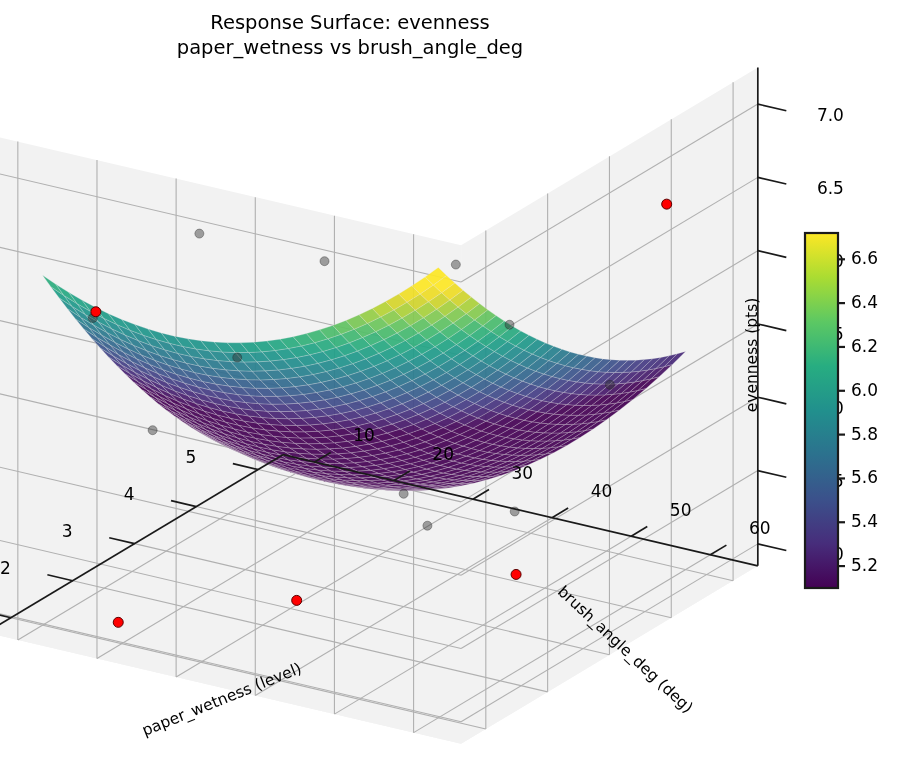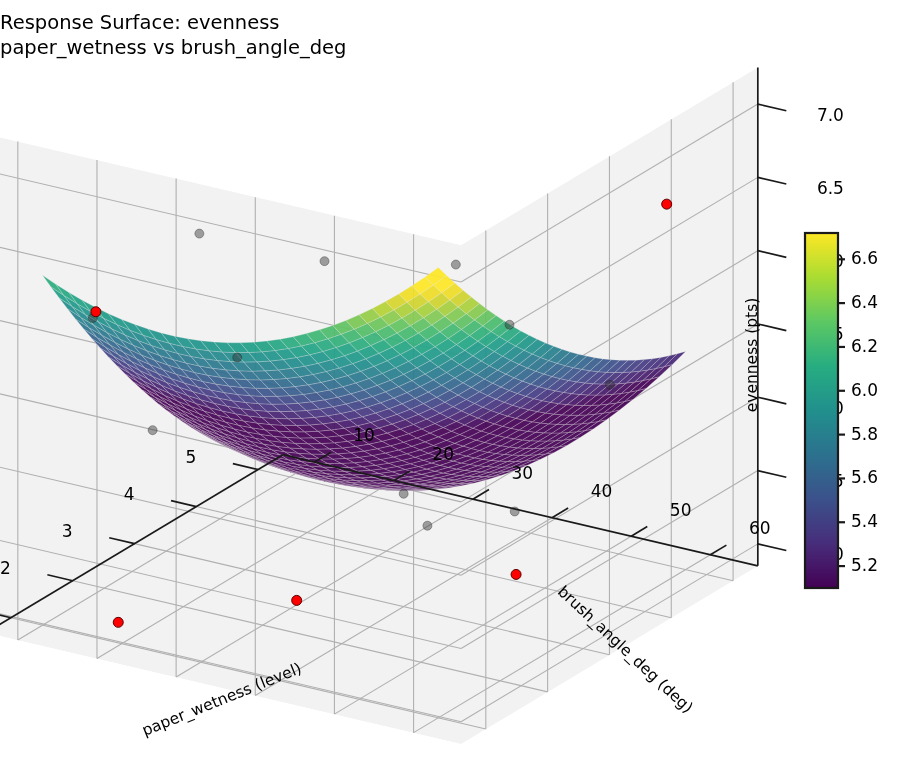--- a/index.html
+++ b/index.html
@@ -1,20 +1,20 @@
 <!DOCTYPE html>
 <html><head>
 <meta charset="utf-8">
 <style>
   html,body{margin:0;padding:0;background:#ffffff;}
   body{width:903px;height:765px;overflow:hidden;
        font-family:"DejaVu Sans","Liberation Sans",sans-serif;color:#000;}
   #root{position:relative;width:903px;height:765px;}
 
-  #title{position:absolute;left:0;top:10px;width:700px;text-align:left;
+  #title{position:absolute;left:0;top:10px;width:700px;text-align:center;
          font-size:19.5px;line-height:25px;color:#000;white-space:pre-line;}
 
   svg{position:absolute;left:0;top:0;width:903px;height:765px;overflow:visible;}
 
   .tick-txt{font-size:17px;fill:#000;font-family:"DejaVu Sans","Liberation Sans",sans-serif;}
   .ax-lbl{font-size:15.5px;fill:#000;font-family:"DejaVu Sans","Liberation Sans",sans-serif;}
   .cb-txt{font-size:17px;fill:#000;font-family:"DejaVu Sans","Liberation Sans",sans-serif;}
 </style>
 </head>
 <body>

